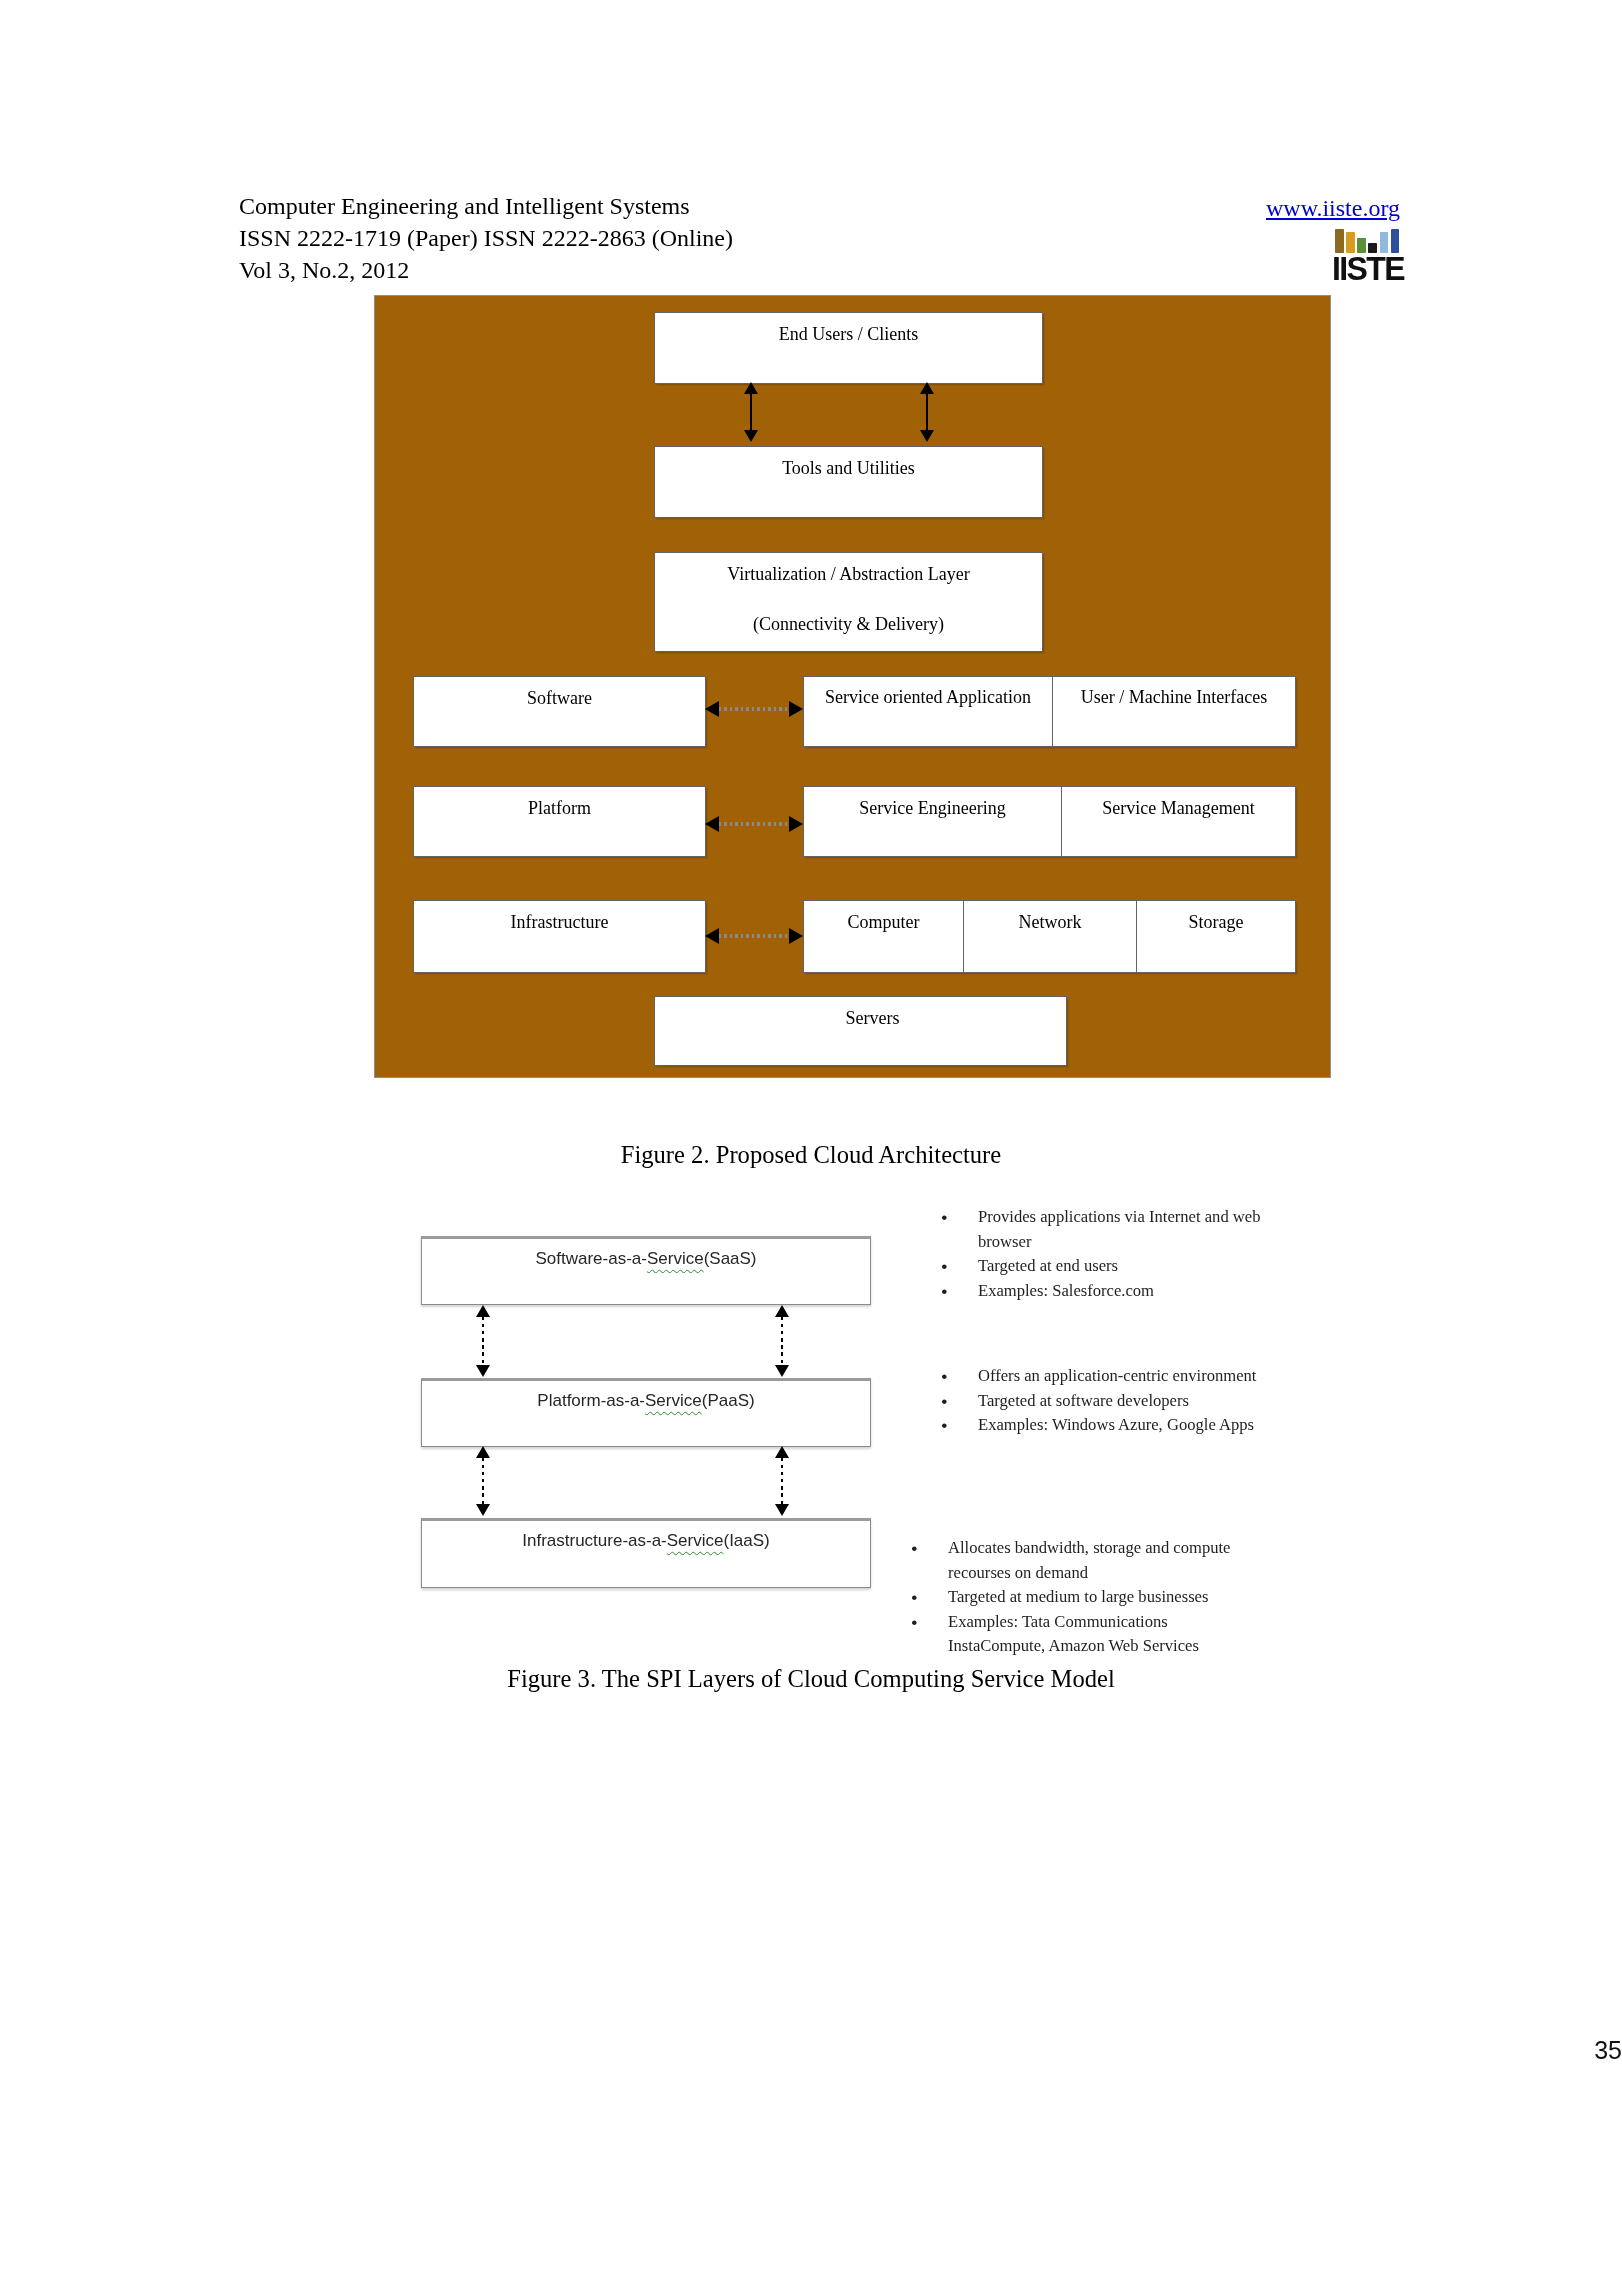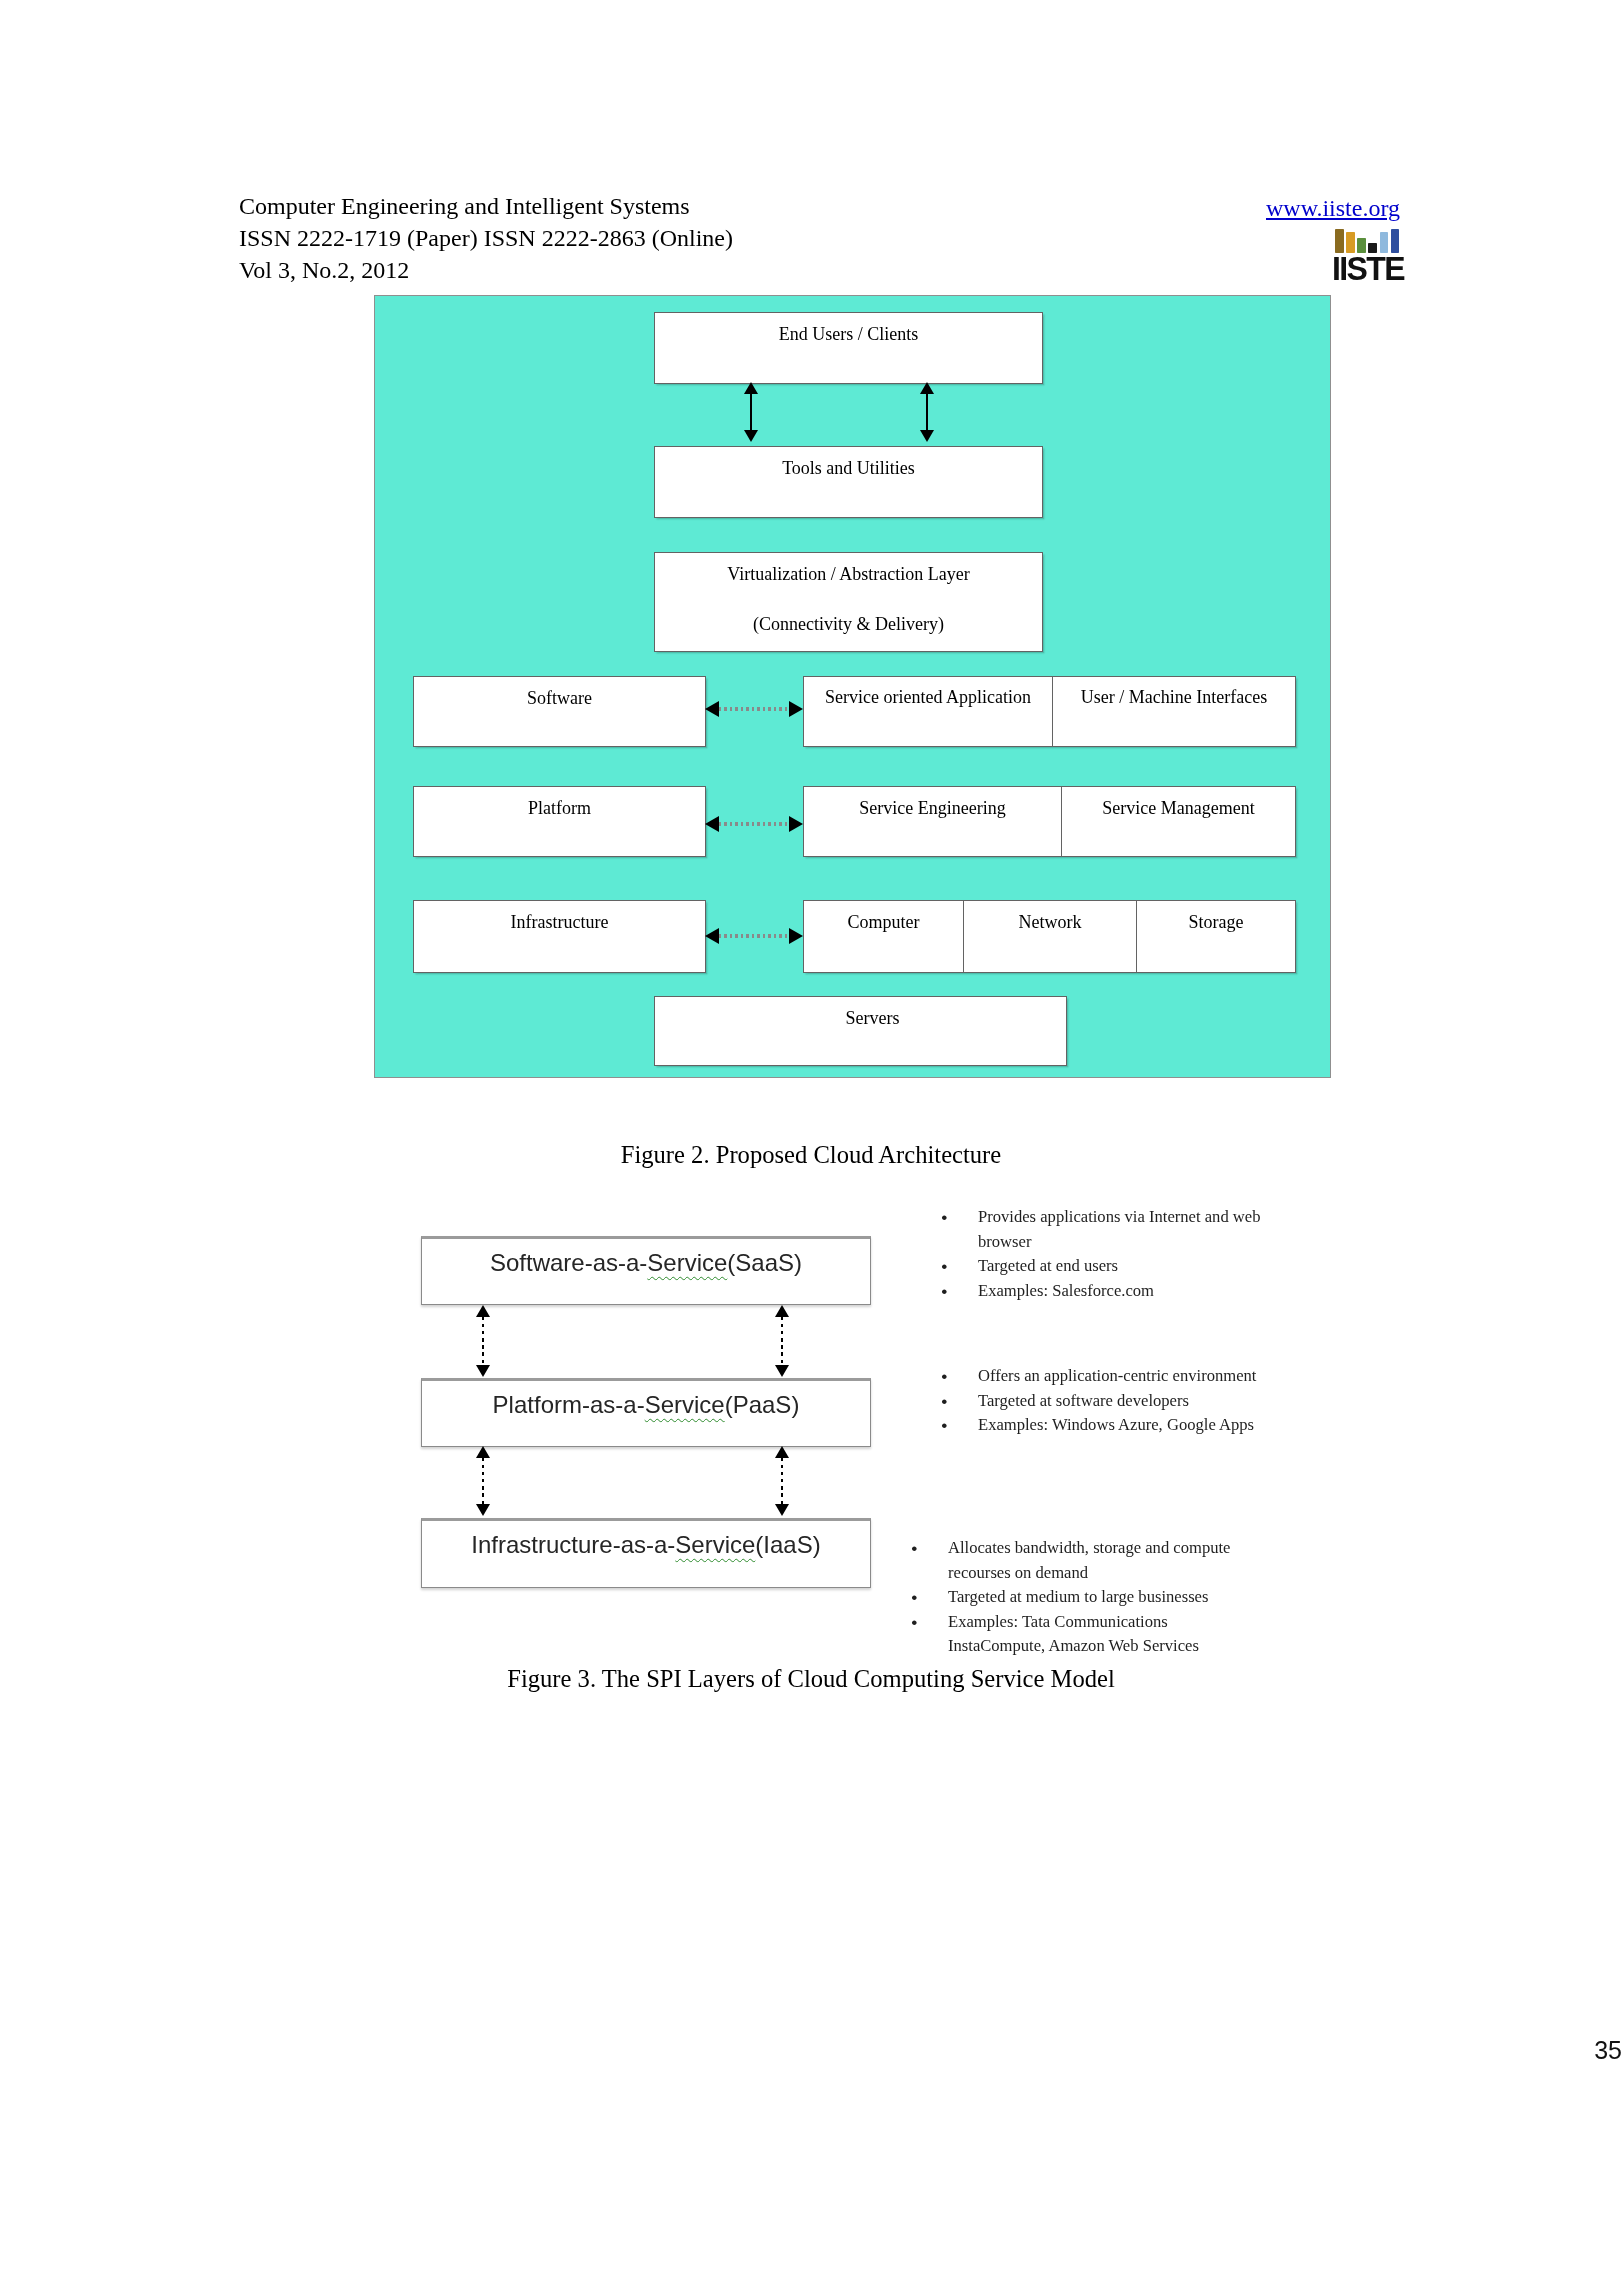--- a/index.html
+++ b/index.html
@@ -10,21 +10,21 @@
   .hdr{position:absolute;left:239px;top:190px;font-size:24px;line-height:32px;white-space:nowrap;}
   .site-link{position:absolute;top:195px;right:222px;font-size:24px;text-decoration:underline;}
   .logo{position:absolute;left:1332px;top:228px;width:73px;}
   .logo-bars{display:flex;align-items:flex-end;gap:2.4px;height:25px;padding-left:3.2px;}
   .logo-bars i{display:block;width:8.7px;border-radius:0.8px;}
   .logo-word{font-family:"Liberation Sans",sans-serif;font-weight:bold;font-size:32px;
              letter-spacing:-1.6px;line-height:30px;color:#111;transform:scaleY(1.05);}
 
   
   .fig2{position:absolute;left:374px;top:295px;width:955px;height:781px;
-        border:1.6px solid #8f8f8f;background:#5eead4;}
+        border:1.6px solid #8f8f8f;background:#a16207;}
   .box{position:absolute;background:#fff;border:1.6px solid #636363;
        box-shadow:1.6px 1.6px 1.6px rgba(0,0,0,0.18);
        text-align:center;font-size:18px;color:#000;}
   .box .lbl{display:block;padding-top:11px;}
   .virt-l2{display:block;margin-top:28.5px;}
   .cellgroup{display:flex;}
   .cell{box-sizing:border-box;text-align:center;padding-top:11px;font-size:18px;}
   .cell.two{padding-top:8px;line-height:24.6px;}
   .cell + .cell{border-left:1.6px solid #636363;}
 
@@ -49,21 +49,21 @@
   .darrow .sh{width:1.6px;flex:1;background:repeating-linear-gradient(180deg,#000 0 3.2px,transparent 3.2px 7.1px);}
   .darrow .td{width:0;height:0;border-left:7.1px solid transparent;border-right:7.1px solid transparent;
               border-top:12.7px solid #000;}
 
   .caption{position:absolute;left:0;width:1622px;text-align:center;font-size:24.6px;color:#000;font-family:Liberation Serif, serif;}
 
   
   .f3box{position:absolute;width:448px;height:65px;background:#fff;
          border:1.6px solid #8a8a8a;border-top:3.2px solid #9b9b9b;
          box-shadow:0 1.6px 2.4px rgba(0,0,0,0.18);
-         font-family:"Liberation Sans",sans-serif;font-size:24px;color:#262626;
+         font-family:"Liberation Sans",sans-serif;font-size:17px;color:#262626;
          text-align:center;}
   .f3box .lbl{display:inline-block;padding-top:9.5px;}
   .wavy{text-decoration:underline;text-decoration-style:wavy;text-decoration-thickness:0.8px;
         text-underline-offset:4.8px;}
   .blist{position:absolute;width:412px;font-family:"Liberation Sans",sans-serif;
          font-size:16.6px;line-height:24.6px;color:#1f1f1f;list-style:none;margin:0;padding:0;}
   .blist li{position:relative;padding-left:40px;margin:0;}
   .blist li::before{content:"\2022";position:absolute;left:3.2px;top:0;font-size:17.4px;}
   .blist .ln{display:block;font-family:Liberation Serif, serif;}
 

